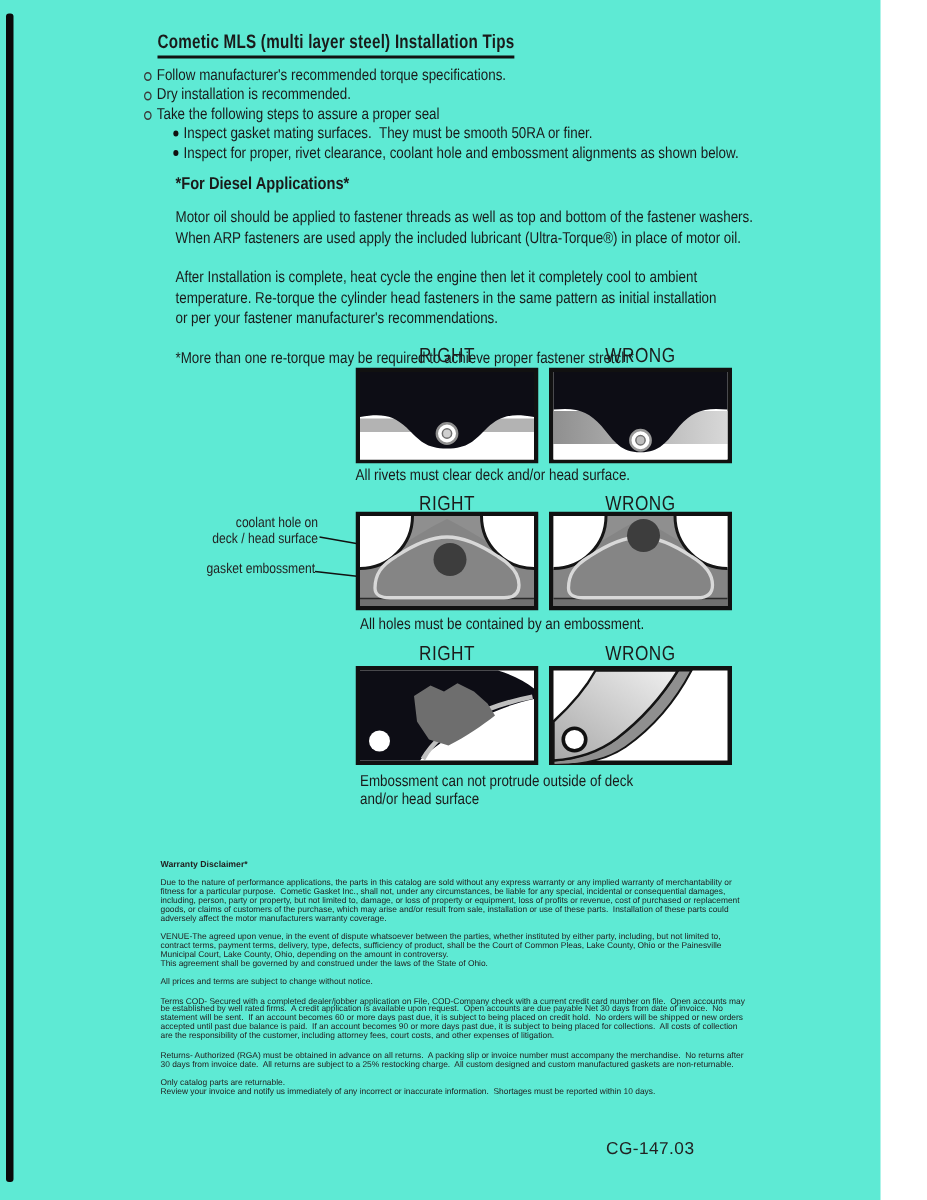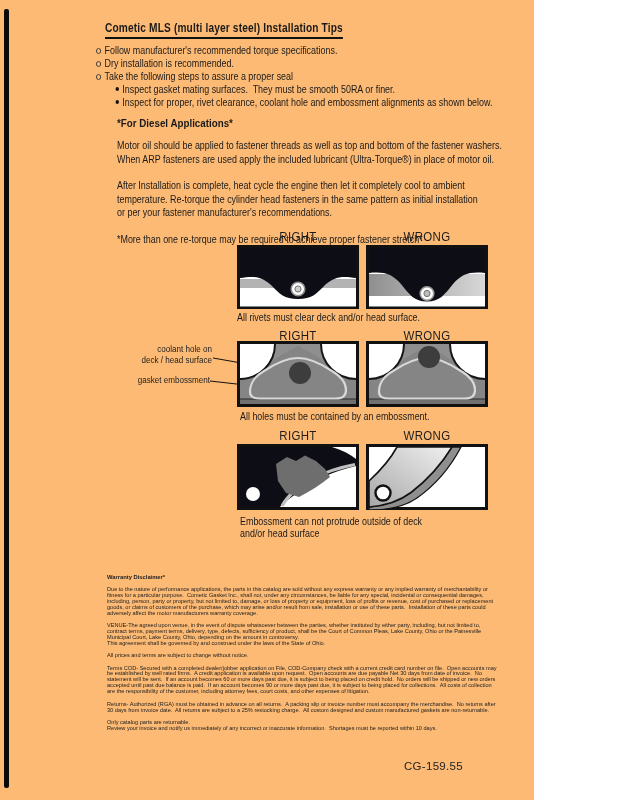--- a/index.html
+++ b/index.html
@@ -1,17 +1,17 @@
 <!DOCTYPE html>
 <html><head>
 <meta charset="utf-8">
 <style>
   html,body { margin:0; padding:0; background:#fff; }
   .page {
-    position:relative; width:534px; height:800px; background:#fdba74;
+    position:relative; width:587px; height:800px; background:#5eead4;
     font-family:"Liberation Sans", sans-serif; color:#1a1a1a; overflow:hidden;
   }
   .edge-bar { position:absolute; left:4px; top:9px; width:5px; height:779px; background:#0a0a0a; border-radius:2px; }
 
   .cond { transform:scaleX(0.85); transform-origin:0 0; }
 
   .title {
     position:absolute; left:105px; top:20px; margin:0;
     font-size:13px; font-weight:bold; letter-spacing:.2px;
     border-bottom:2px solid #111; padding-bottom:2px;
@@ -204,14 +204,14 @@
 be established by well rated firms.  A credit application is available upon request.  Open accounts are due payable Net 30 days from date of invoice.  No
 statement will be sent.  If an account becomes 60 or more days past due, it is subject to being placed on credit hold.  No orders will be shipped or new orders
 accepted until past due balance is paid.  If an account becomes 90 or more days past due, it is subject to being placed for collections.  All costs of collection
 are the responsibility of the customer, including attorney fees, court costs, and other expenses of litigation.</p>
     <p>Returns- Authorized (RGA) must be obtained in advance on all returns.  A packing slip or invoice number must accompany the merchandise.  No returns after
 30 days from invoice date.  All returns are subject to a 25% restocking charge.  All custom designed and custom manufactured gaskets are non-returnable.</p>
     <p>Only catalog parts are returnable.
 Review your invoice and notify us immediately of any incorrect or inaccurate information.  Shortages must be reported within 10 days.</p>
   </div>
 
-  <div class="footer-code">CG-159.55</div>
+  <div class="footer-code">CG-147.03</div>
 </div>
 
 </body></html>

